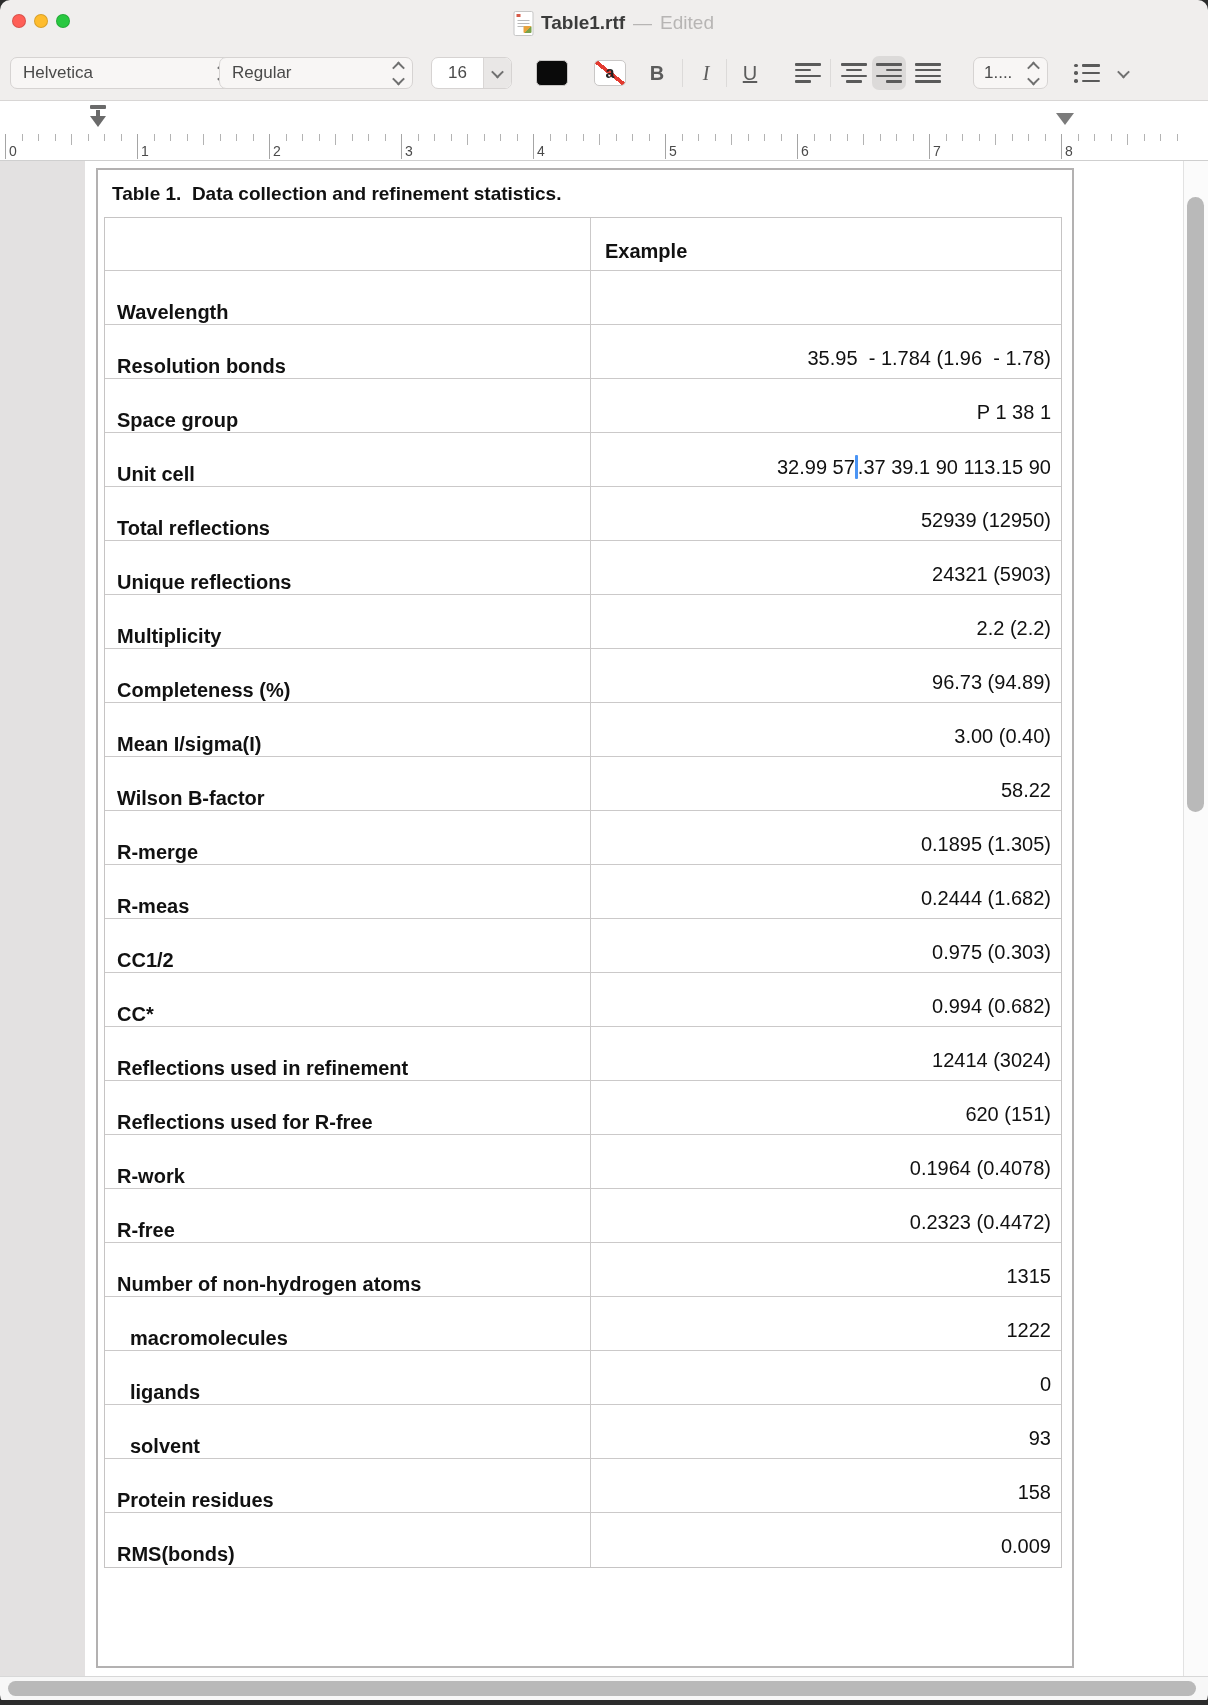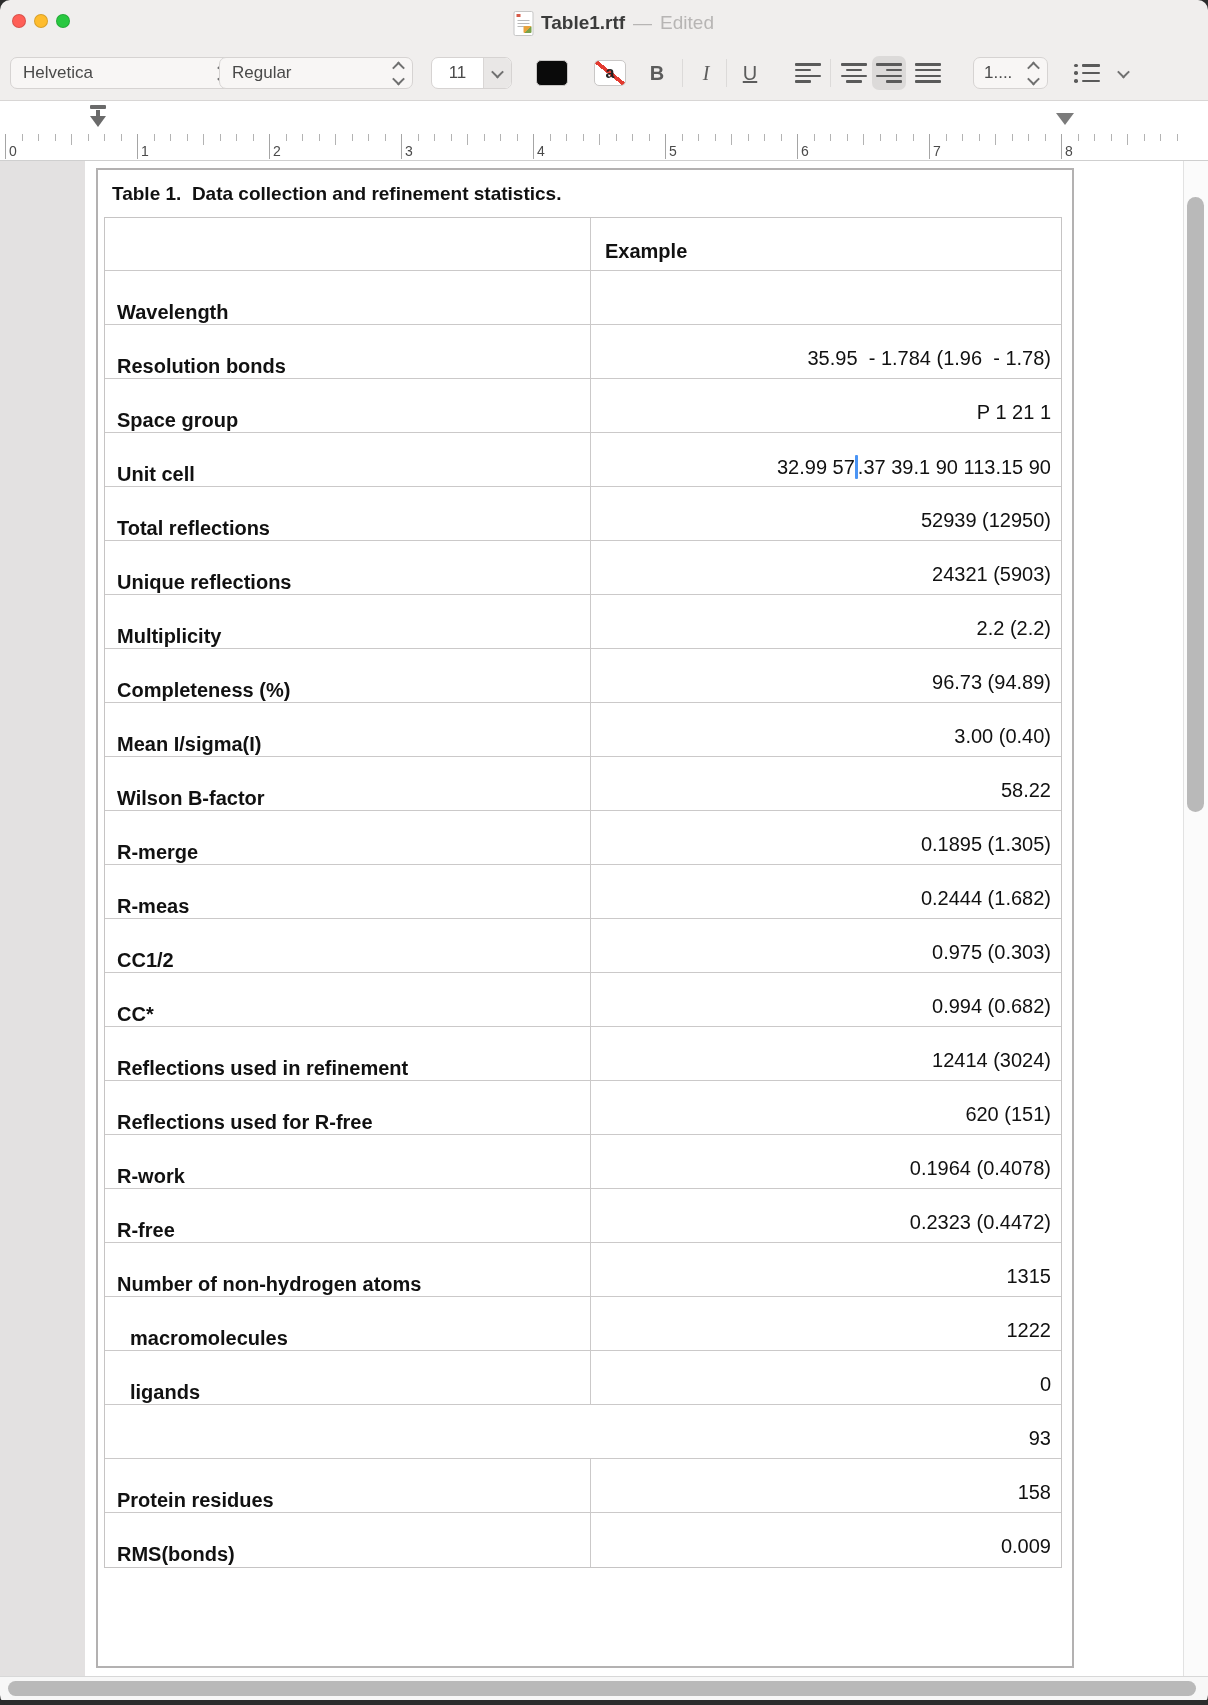--- a/index.html
+++ b/index.html
@@ -118,21 +118,21 @@
         </span>
     </div>
     <div class="ctl dd" style="left:219px;width:194px;">
       <span class="lbl">Regular</span>
       <span class="stepper">
           <span class="chv up"></span>
           <span class="chv down"></span>
         </span>
     </div>
     <div class="ctl sizebox" style="left:431px;width:81px;">
-      <span class="num">11</span>
+      <span class="num">16</span>
       <span class="seg">
           <span class="chv down"></span>
         </span>
     </div>
     <div class="ctl swatch sw-black" style="left:536px;top:14px;width:32px;height:26px;"></div>
     <div class="ctl swatch sw-bg" style="left:594px;top:14px;width:32px;height:26px;">
       <span>a</span>
     </div>
     <div class="ctl tbtn" style="left:645px;width:24px;font-weight:bold;">
       <span>B</span>
@@ -311,21 +311,21 @@
               <div class="trow body">
                 <div class="tcell tlabel">Wavelength</div>
                 <div class="tcell tvalue"></div>
               </div>
               <div class="trow body">
                 <div class="tcell tlabel">Resolution bonds</div>
                 <div class="tcell tvalue">35.95  - 1.784 (1.96  - 1.78)</div>
               </div>
               <div class="trow body">
                 <div class="tcell tlabel">Space group</div>
-                <div class="tcell tvalue">P 1 21 1</div>
+                <div class="tcell tvalue">P 1 38 1</div>
               </div>
               <div class="trow body">
                 <div class="tcell tlabel">Unit cell</div>
                 <div class="tcell tvalue"><span>32.99 57</span><span class="caret" style="background: rgb(75, 149, 245);"></span><span>.37 39.1 90 113.15 90</span></div>
               </div>
               <div class="trow body">
                 <div class="tcell tlabel">Total reflections</div>
                 <div class="tcell tvalue">52939 (12950)</div>
               </div>
               <div class="trow body">
@@ -386,20 +386,21 @@
               </div>
               <div class="trow body">
                 <div class="tcell tlabel indent">macromolecules</div>
                 <div class="tcell tvalue">1222</div>
               </div>
               <div class="trow body">
                 <div class="tcell tlabel indent">ligands</div>
                 <div class="tcell tvalue">0</div>
               </div>
               <div class="trow body">
+                <div class="tcell tlabel indent">solvent</div>
                 <div class="tcell tvalue">93</div>
               </div>
               <div class="trow body">
                 <div class="tcell tlabel">Protein residues</div>
                 <div class="tcell tvalue">158</div>
               </div>
               <div class="trow body">
                 <div class="tcell tlabel">RMS(bonds)</div>
                 <div class="tcell tvalue">0.009</div>
               </div>

